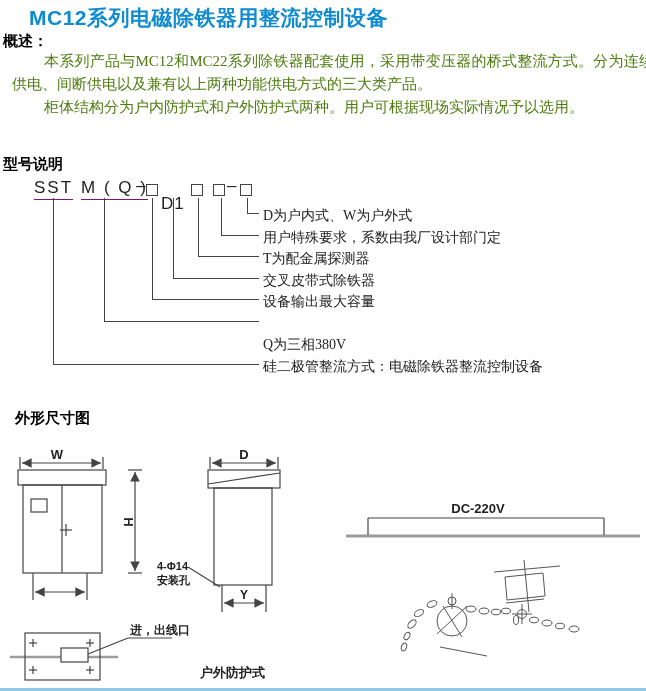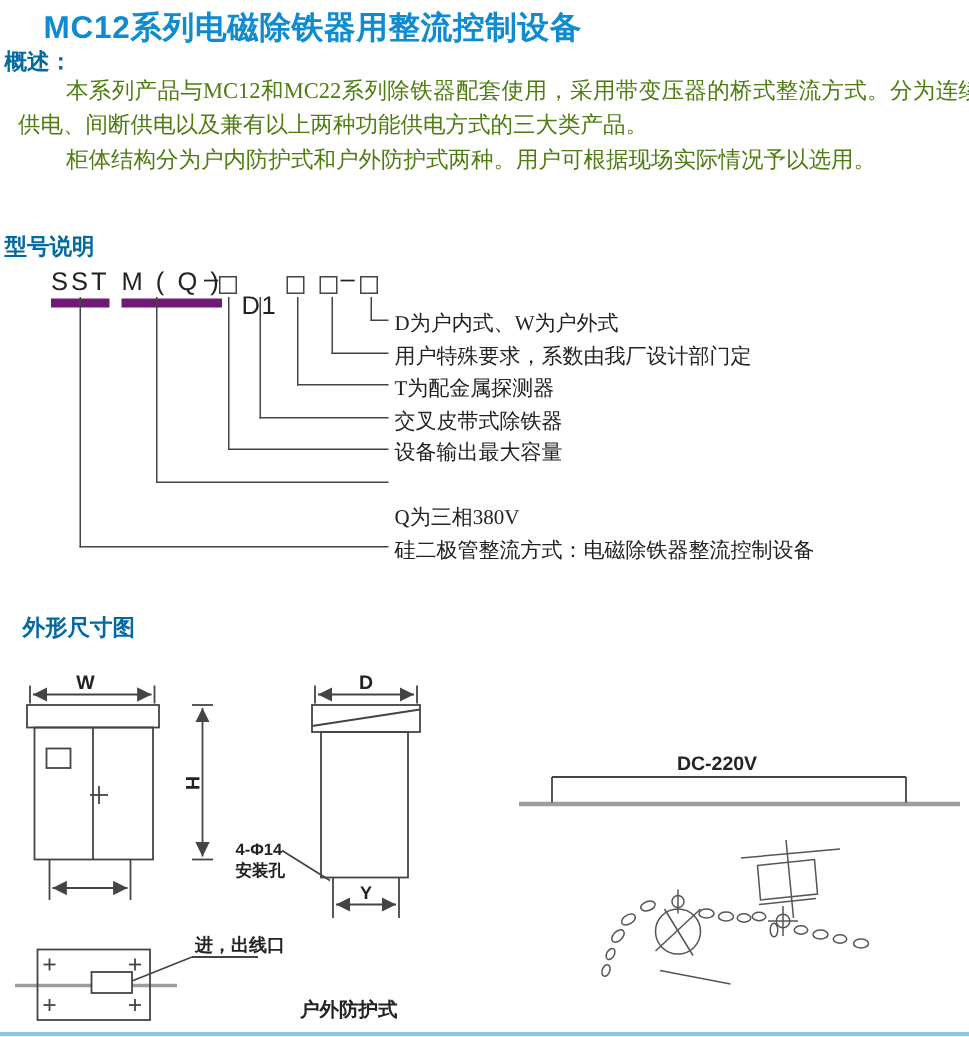--- a/index.html
+++ b/index.html
@@ -7,33 +7,33 @@
   .page {
     position:relative; width:646px; height:691px; overflow:hidden;
     background:#fff; font-family:"Liberation Sans", sans-serif; color:#222;
   }
   .abs { position:absolute; }
   .page-title {
     left:7px; top:4px; font-size:21px; font-weight:bold; color:#0f8bd0;
     letter-spacing:0.5px; font-family:"Liberation Sans", sans-serif;margin-left:22px;
   }
   .sec-heading {
-    font-size:15px; font-weight:600; color:#0369a1;
+    font-size:15px; font-weight:600; color:#000000;
     font-family:"Liberation Sans", sans-serif;
   }
   .body-text {
     left:12px; top:50px; width:642px;
     font-family:"Liberation Serif", serif; font-size:15px; line-height:23px;
     color:#4d7c0f; text-align:justify;
   }
   .body-text p { text-indent:32px; }
   .model-seg {
     position:absolute; top:178px; font-size:17px; letter-spacing:2px;
     color:#222; font-family:"Liberation Sans", sans-serif;
-    border-bottom:6px solid #701a75; padding-bottom:1px;
+    border-bottom:1px solid #701a75; padding-bottom:1px;
   }
   .model-plain {
     position:absolute; top:194px; font-size:17px; letter-spacing:1px;
     color:#222; font-family:"Liberation Sans", sans-serif;
   }
   .mbox {
     position:absolute; top:184px; width:12px; height:12px;
     border:1px solid #444; background:#fff;
   }
   .leader {

